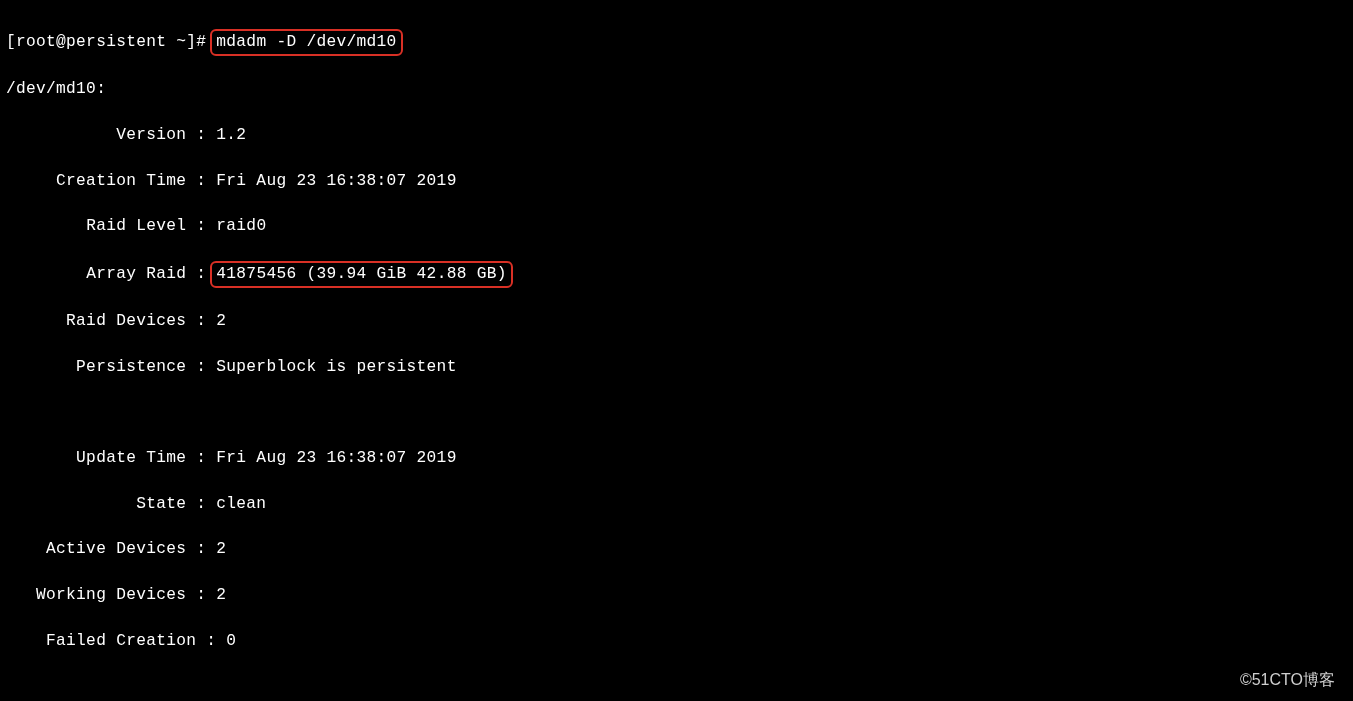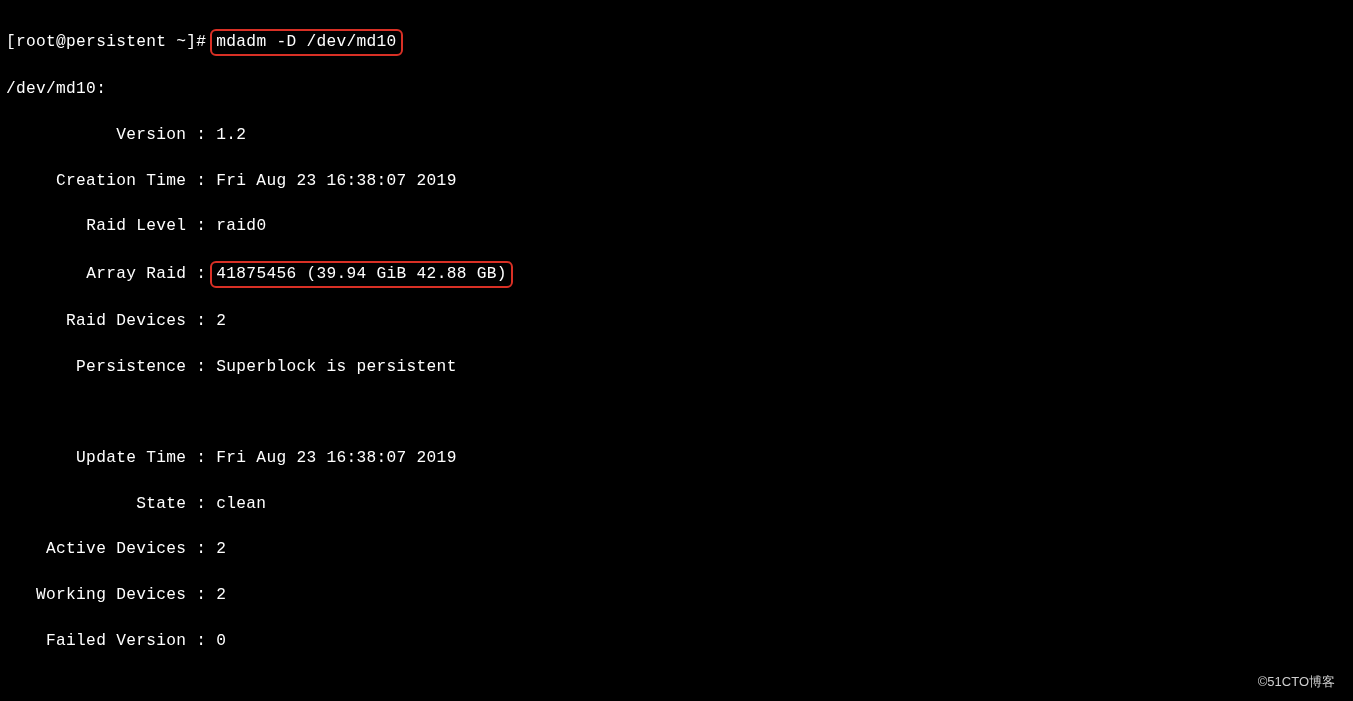--- a/index.html
+++ b/index.html
@@ -26,21 +26,21 @@
     padding: 0 4px;
     display: inline-block;
     margin-left: -6px;
   }
   .watermark {
     position: absolute;
     right: 18px;
     bottom: 10px;
     color: #cfcfcf;
     font-family: "Microsoft YaHei", sans-serif;
-    font-size: 13px;
+    font-size: 16px;
   }
   .line { display: block; }
   .gap { height: 22.8px; }
 </style>
 </head>
 <body>
 
 <div class="terminal">
 <span class="line">[<span>root</span>@<span>persistent</span> <span>~</span>]<span>#</span> <span class="redbox"><span>mdadm -D /dev/md10</span></span></span>
 <span class="line">/dev/md10:</span>
@@ -48,21 +48,21 @@
 <span class="line">     <span>Creation Time</span> : <span>Fri Aug 23 16:38:07 2019</span></span>
 <span class="line">        <span>Raid Level</span> : <span>raid0</span></span>
 <span class="line">        <span>Array Raid</span> : <span class="redbox"><span>41875456 (39.94 GiB 42.88 GB)</span></span></span>
 <span class="line">      <span>Raid Devices</span> : <span>2</span></span>
 <span class="line">       <span>Persistence</span> : <span>Superblock is persistent</span></span>
 <div class="gap"></div>
 <span class="line">       <span>Update Time</span> : <span>Fri Aug 23 16:38:07 2019</span></span>
 <span class="line">             <span>State</span> : <span>clean</span></span>
 <span class="line">    <span>Active Devices</span> : <span>2</span></span>
 <span class="line">   <span>Working Devices</span> : <span>2</span></span>
-<span class="line">    <span>Failed Version</span> : <span>0</span></span>
+<span class="line">    <span>Failed Creation</span> : <span>0</span></span>
 
 
 
 
 
 
 
 
 
 

